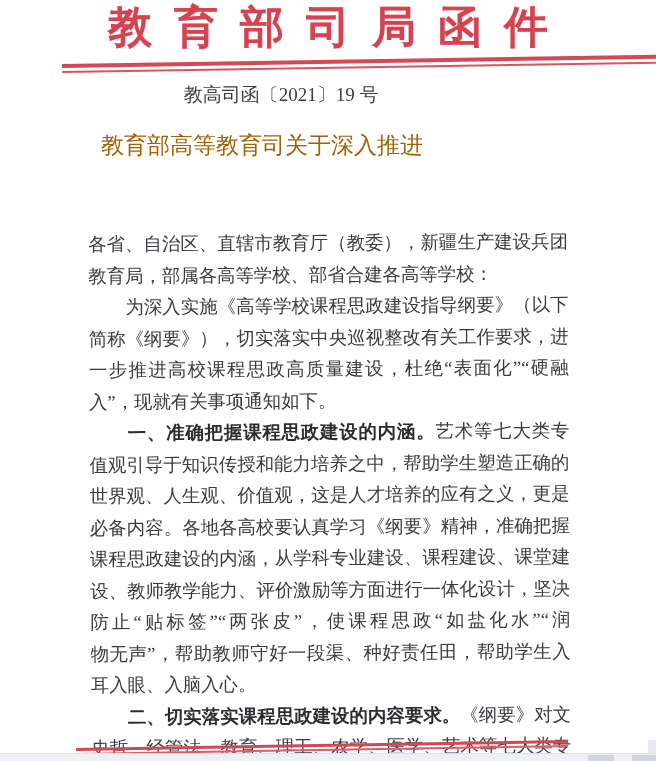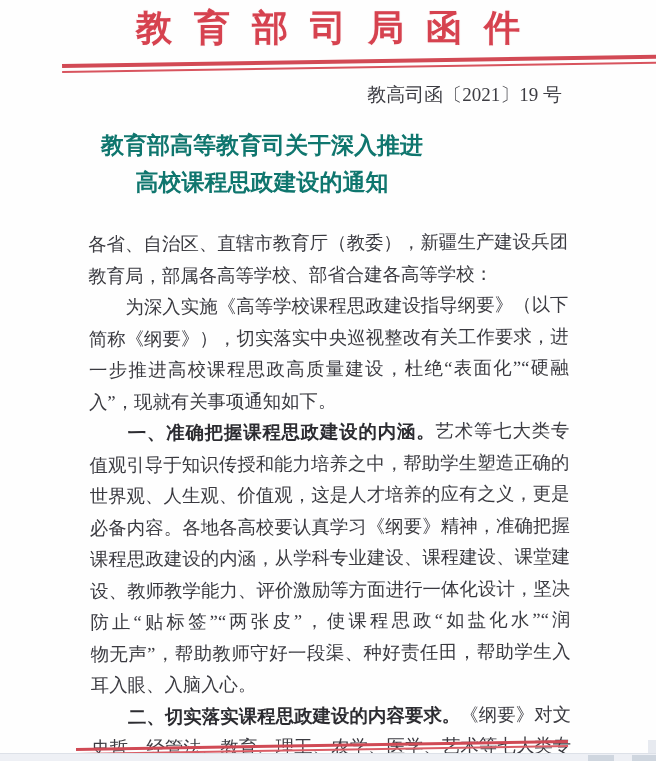--- a/index.html
+++ b/index.html
@@ -15,21 +15,21 @@
     background: #fefefe;
     overflow: hidden;
   }
 
   
   .letterhead {
     position: absolute;
     top: 2px; left: 0; width: 656px;
     text-align: center;
     line-height: 52px;
-    font-size: 36px;
+    font-size: 44px;
     font-weight: 700;
     color: #d6424f;
   }
   .letterhead .lh-inner {
     letter-spacing: 22px;
     margin-right: -22px;
     text-shadow: 0 0 1px rgba(214, 66, 79, 0.35);
   }
 
   
@@ -40,35 +40,35 @@
     transform-origin: 0 0;
   }
   .red-rule .thick { height: 4px; background: #d24a55; }
   .red-rule .gap   { height: 3px; }
   .red-rule .thin  { height: 1.8px; background: #d8545e; }
 
   
   .doc-number {
     position: absolute;
     top: 82px; left: 0; width: 562px;
-    text-align: right;
+    text-align: center;
     font-size: 19px;
     line-height: 26px;
     color: #3c3c42;
   }
 
   
   .doc-title {
     position: absolute;
     top: 127px; left: 0; width: 524px;
     text-align: center;
     font-size: 23px;
-    font-weight: 700;
+    font-weight: 400;
     line-height: 37px;
-    color: #0f766e;
+    color: #a16207;
   }
 
   
   .body-lines {
     position: absolute;
     top: 228px; left: 88px; width: 480px;
     color: #3a3a40;
     transform: rotate(-0.35deg);
     transform-origin: 50% 0;
   }
@@ -132,21 +132,20 @@
   <div class="red-rule">
     <div class="thick"></div>
     <div class="gap"></div>
     <div class="thin"></div>
   </div>
 
   <div class="doc-number">教高司函〔2021〕19 号</div>
 
   <div class="doc-title">
     <div>教育部高等教育司关于深入推进</div>
-    <div>高校课程思政建设的通知</div>
   </div>
 
   <div class="body-lines">
       <div class="bline fill"><span class="seg">各省、自治区、直辖市教育厅（教委），新疆生产建设兵团</span></div>
       <div class="bline"><span class="seg">教育局，部属各高等学校、部省合建各高等学校：</span></div>
       <div class="bline fill"><span class="seg">　　为深入实施《高等学校课程思政建设指导纲要》（以下</span></div>
       <div class="bline fill"><span class="seg">简称《纲要》），切实落实中央巡视整改有关工作要求，进</span></div>
       <div class="bline fill"><span class="seg">一步推进高校课程思政高质量建设，杜绝“表面化”“硬融</span></div>
       <div class="bline"><span class="seg">入”，现就有关事项通知如下。</span></div>
       <div class="bline fill"><span class="seg">　　</span><span class="seg bold">一、准确把握课程思政建设的内涵。</span><span class="seg">艺术等七大类专</span></div>

